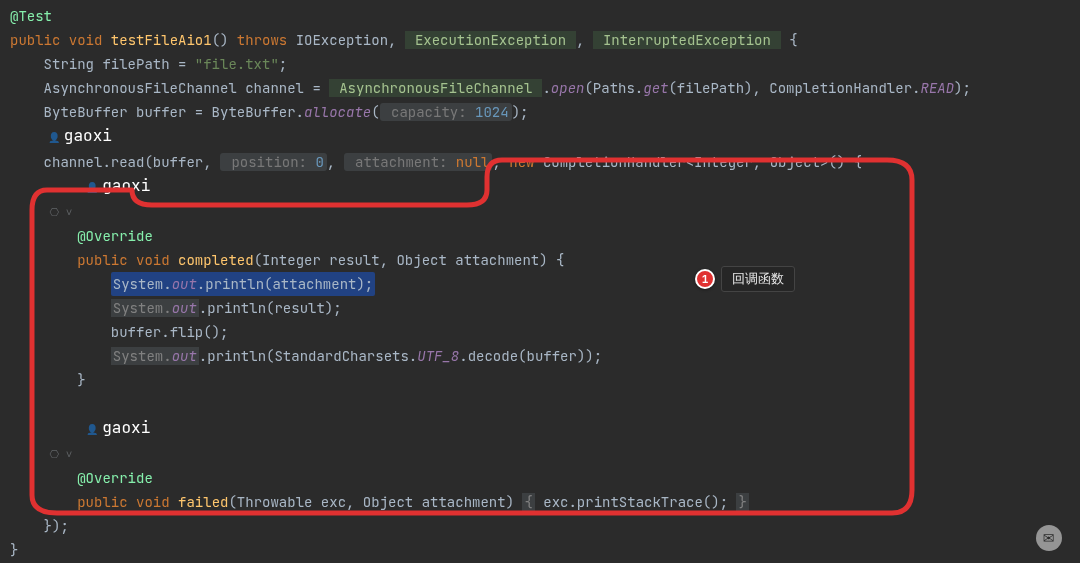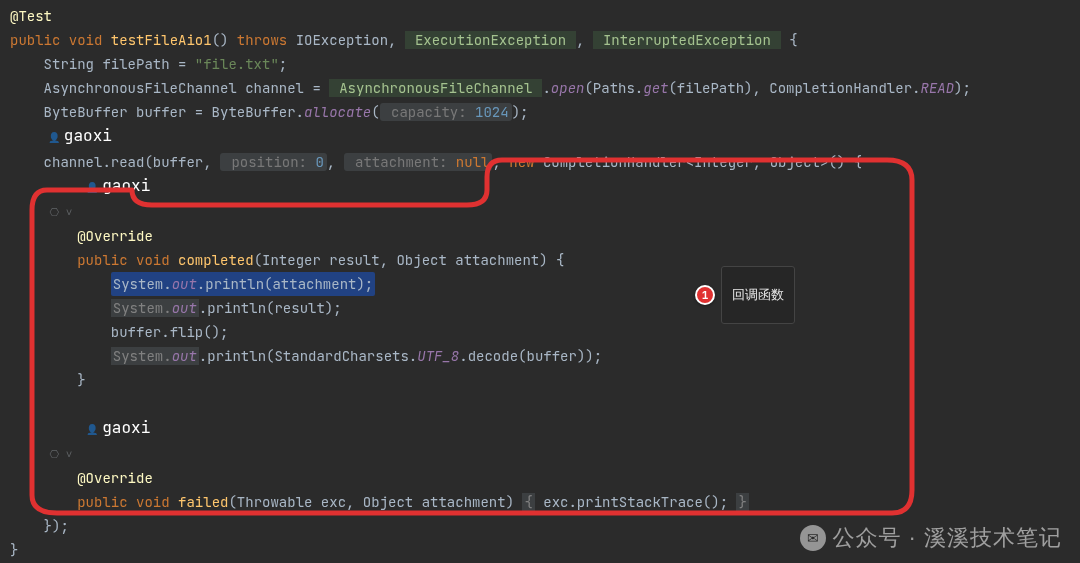--- a/index.html
+++ b/index.html
@@ -10,21 +10,21 @@
     line-height:24px;
     color:#a9b7c6;
     width:1080px;
     height:563px;
     overflow:hidden;
     position:relative;
     padding:4px 0 0 10px;
   }
   .line  { white-space:pre; }
   .kw    { color:#cc7832; }          
-  .ann   { color:#fef9c3;text-align:right; }          
+  .ann   { color:#86efac;text-align:right; }          
   .fn    { color:#ffc66d;margin-top:30px; }          
   .str   { color:#6a8759; }
   .hint  { color:#787878; background:#3c3f41; border-radius:3px; padding:0 3px;}
   .hintv { color:#6897bb; }
   .hintk { color:#cc7832;margin-top:40px; }
   .field { color:#9876aa; font-style:italic; }
   .boxed { background:#344134; color:#a4c28f; padding:0 10px;}   
   .ul    { }
   .statR { color:#9876aa; font-style:italic; }
   .author{ color:#ffffff; font-size:16px; }
@@ -40,21 +40,21 @@
     width:20px;height:20px;border-radius:50%;
     background:#e03131;color:#fff;
     display:flex;align-items:center;justify-content:center;
     font-size:11px;font-weight:bold;
     border:2px solid #fff;
     box-shadow:0 1px 3px rgba(0,0,0,.4);
     margin-right:6px;
   }
   .callout .label{
     background:#262626;color:#e8e8e8;
-    padding:16px 10px;font-size:13px;
+    padding:0 10px;font-size:13px;
     border-radius:3px;
     border:1px solid #444;
   }
   .watermark{
     position:absolute; right:18px; bottom:12px;
     color:rgba(255,255,255,.55); font-size:22px;
     letter-spacing:1px; display:flex; align-items:center; gap:6px;
     font-family:sans-serif;
   }
   .watermark .chat{
@@ -130,14 +130,13 @@
            L 35 55 Z" fill="none" stroke="#e03131" stroke-width="5" stroke-linejoin="round" stroke-linecap="round"></path>
 </svg>
 
 <div class="callout">
   <div class="badge">1</div>
   <div class="label">回调函数</div>
 </div>
 
 <div class="watermark">
   <span class="chat">✉</span>
-  <span>公众号 · 溪溪技术笔记</span>
 </div>
 
 </body></html>

